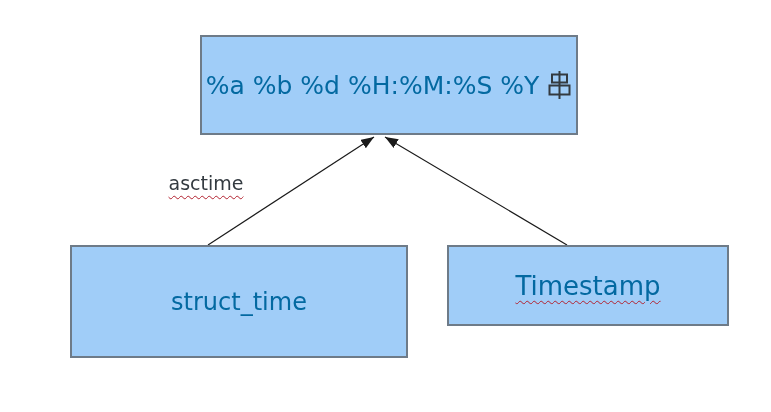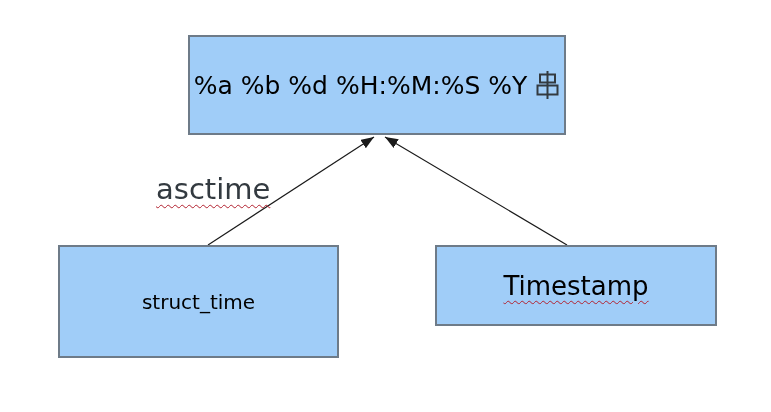--- a/index.html
+++ b/index.html
@@ -24,50 +24,51 @@
     pointer-events: none;
   }
   .node {
     position: absolute;
     box-sizing: border-box;
     background: #a0cdf8;
     border: 2px solid #6e7b88;
     display: flex;
     align-items: center;
     justify-content: center;
-    color: #000000;
+    color: #0369a1;
     white-space: nowrap;
+    margin-left: 12px;
   }
   .node-top {
     left: 188px;
     top: 35px;
     width: 378px;
     height: 100px;
     font-size: 25px;
   }
   .node-left {
     left: 58px;
     top: 245px;
-    width: 281px;
+    width: 338px;
     height: 113px;
-    font-size: 20px;
+    font-size: 24px;
   }
   .node-right {
     left: 435px;
     top: 245px;
     width: 282px;
     height: 81px;
     font-size: 26px;
   }
   .edge-label {
     position: absolute;
     top: 172px;
     height: 30px;
     text-align: center;
-    font-size: 29px;
+    font-size: 19px;
     color: #333a40;
     white-space: nowrap;
   }
   .edge-label-asctime { left: 156px; width: 100px; }
   .edge-label-ctime   { left: 491px; width: 80px;  }
   .squiggle {
     text-decoration-line: underline;
     text-decoration-style: wavy;
     text-decoration-color: #b22230;
     text-decoration-thickness: 1px;

